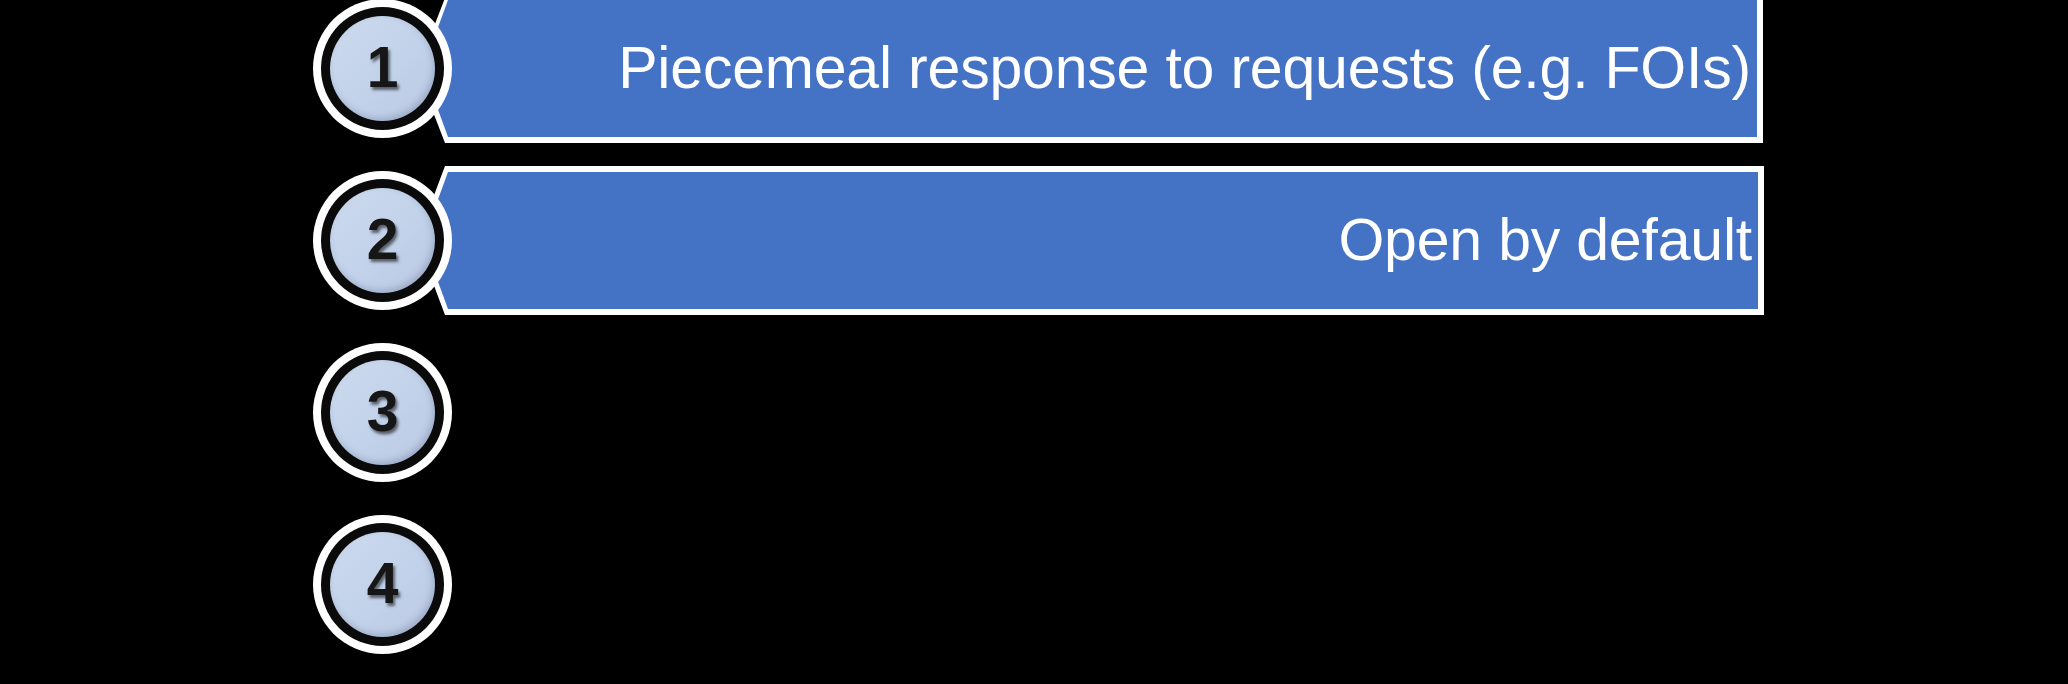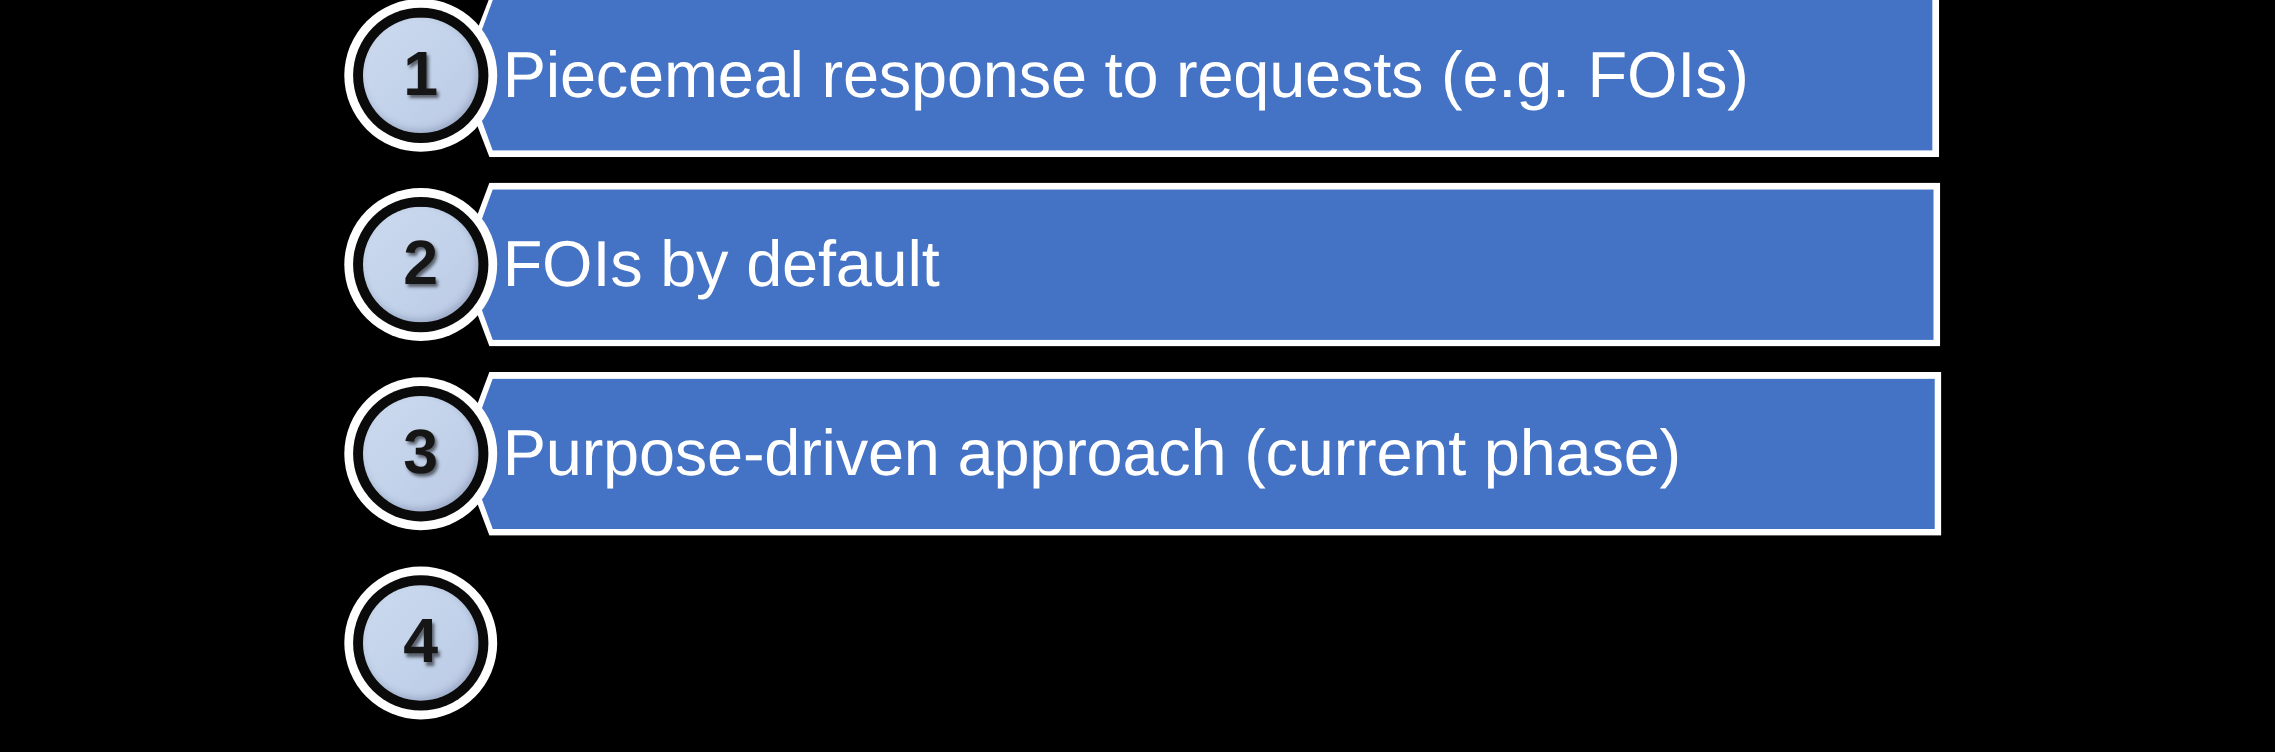--- a/index.html
+++ b/index.html
@@ -38,21 +38,21 @@
   }
   .bar {
     position: relative;
     height: 137px;
     background: #4472C4;
     box-sizing: border-box;
     -webkit-clip-path: polygon(0% 50%, 25px 0%, 100% 0%, 100% 100%, 25px 100%);
     clip-path: polygon(0% 50%, 25px 0%, 100% 0%, 100% 100%, 25px 100%);
     display: flex;
     align-items: center;
-    justify-content: flex-start;
+    justify-content: flex-end;
   }
   
   .bar-outline {
     position: absolute;
     top: -6px;
     left: -6px;
     right: -6px;
     bottom: -6px;
     background: #FFFFFF;
     -webkit-clip-path: polygon(0% 50%, 28px 0%, 100% 0%, 100% 100%, 28px 100%);
@@ -160,39 +160,33 @@
       <div class="circle-face">
         <span class="circle-number">1</span>
       </div>
     </div>
   </div>
 
   <div class="step" id="step-2">
     <div class="bar-wrap">
       <div class="bar-outline"></div>
       <div class="bar">
-        <span class="bar-label">FOIs by default</span>
+        <span class="bar-label">Open by default</span>
       </div>
     </div>
     <div class="circle-wrap">
       <div class="circle-ring"></div>
       <div class="circle-gap"></div>
       <div class="circle-face">
         <span class="circle-number">2</span>
       </div>
     </div>
   </div>
 
   <div class="step" id="step-3">
-    <div class="bar-wrap">
-      <div class="bar-outline"></div>
-      <div class="bar">
-        <span class="bar-label">Purpose-driven approach (current phase)</span>
-      </div>
-    </div>
     <div class="circle-wrap">
       <div class="circle-ring"></div>
       <div class="circle-gap"></div>
       <div class="circle-face">
         <span class="circle-number">3</span>
       </div>
     </div>
   </div>
 
   <div class="step" id="step-4">

